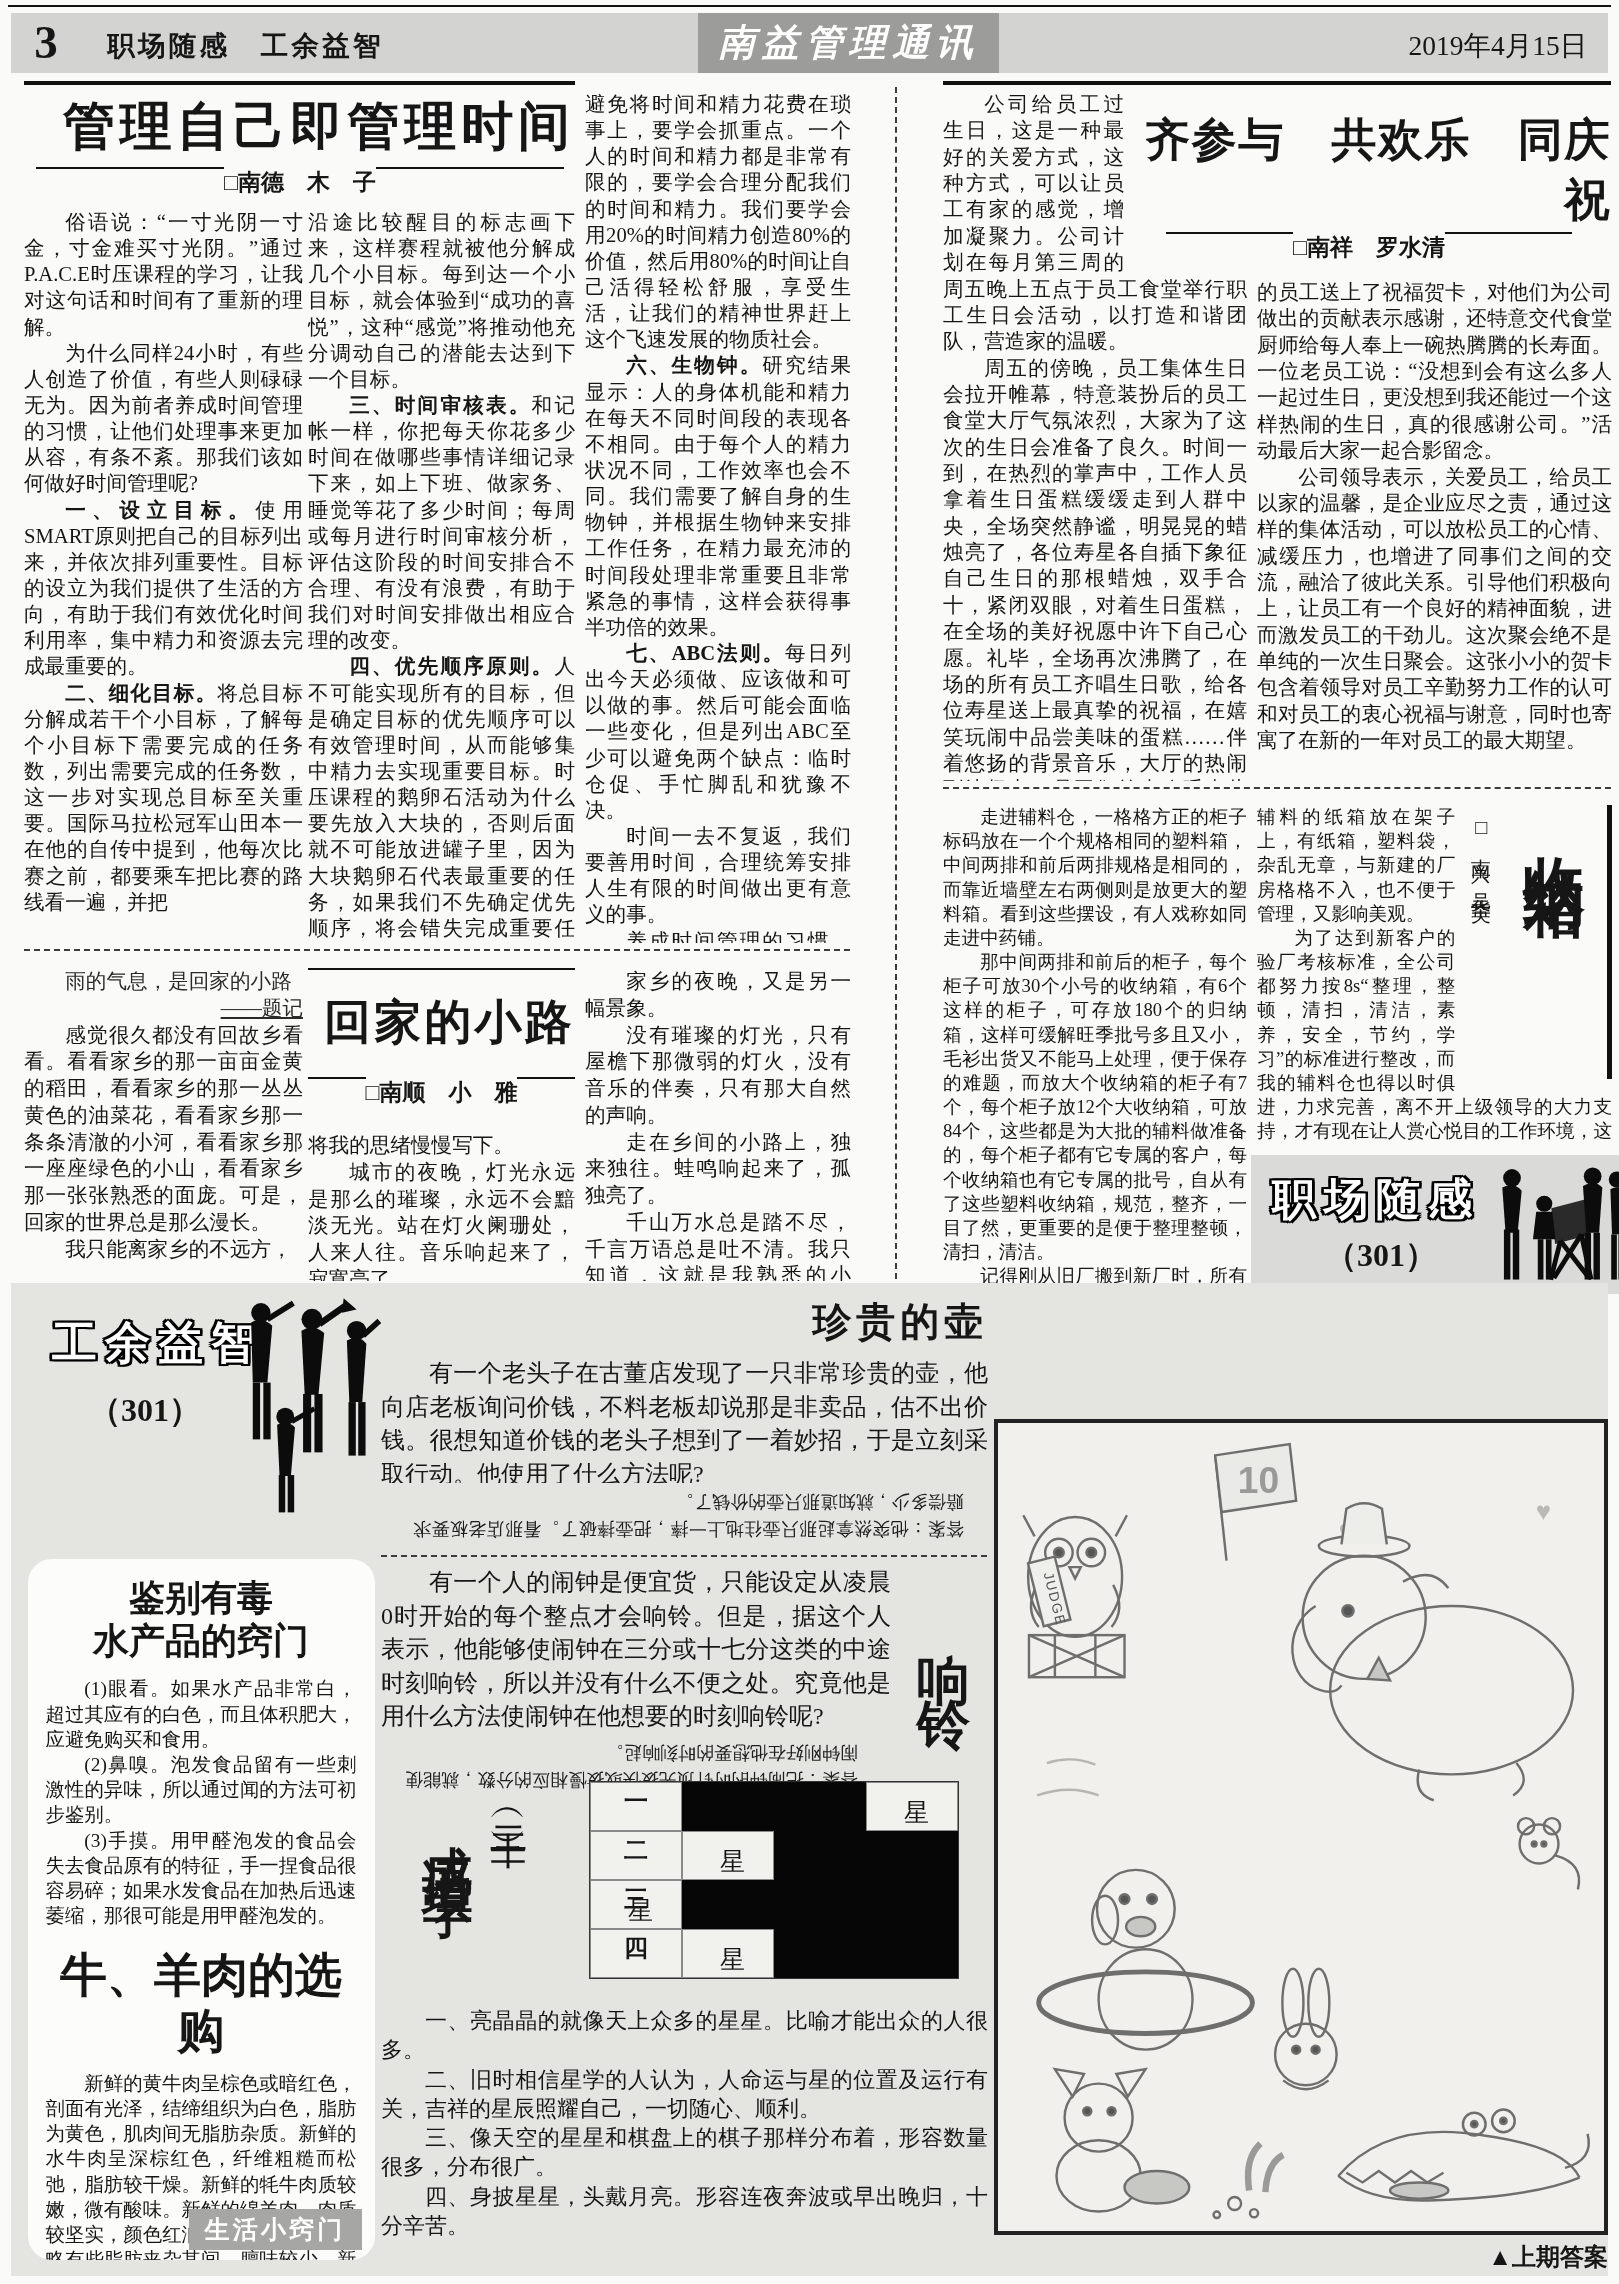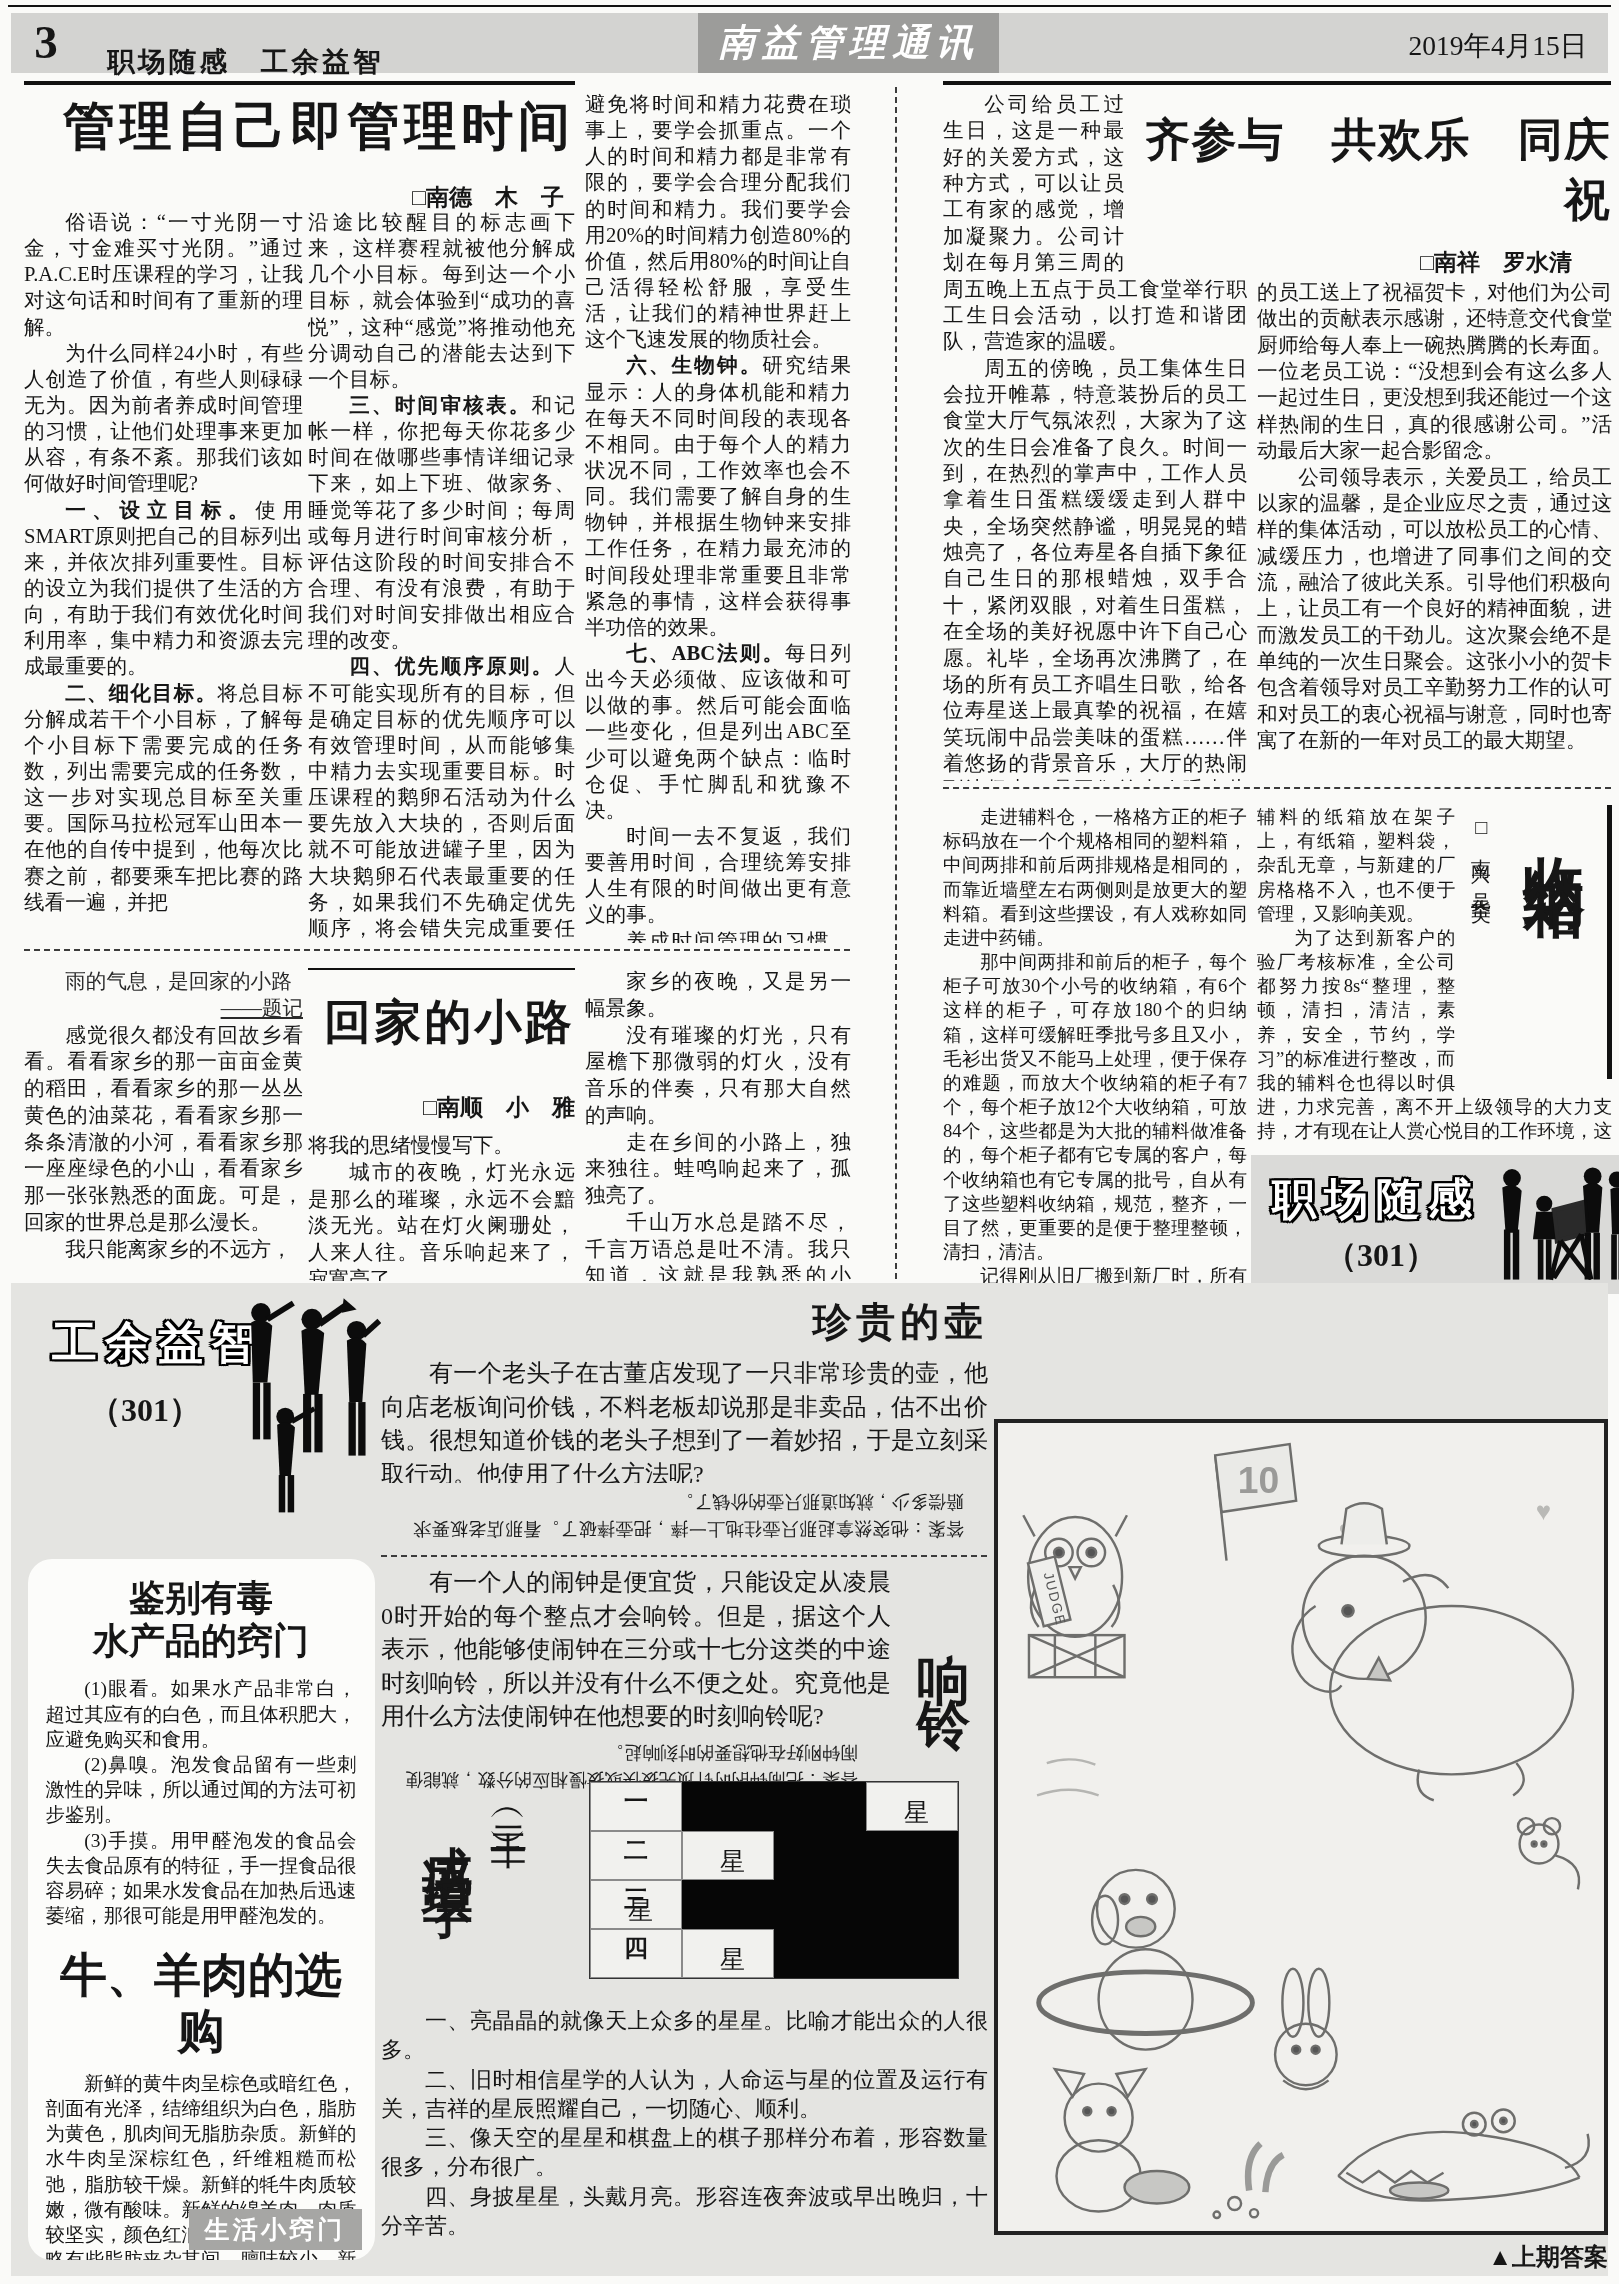--- a/index.html
+++ b/index.html
@@ -4,29 +4,29 @@
 <style>
   html,body{margin:0;padding:0;background:#888;}
   .page{position:relative;width:1619px;height:2284px;background:#fafaf8;
         font-family:"Liberation Serif","DejaVu Serif",serif;color:#161616;overflow:hidden;}
   .abs{position:absolute;}
   
   .top-rule{position:absolute;left:8px;top:4.9px;width:1603px;height:2.4px;background:#111;}
   .header-bar{position:absolute;left:11.3px;top:13px;width:1597px;height:60px;background:#d3d3d1;}
   .page-num{position:absolute;left:23px;top:1.6px;font-size:47px;font-weight:bold;}
   .header-sections{position:absolute;left:96px;top:14.6px;font-size:27.5px;font-weight:bold;letter-spacing:3.2px;
-        font-family:"Liberation Sans","DejaVu Sans",sans-serif;margin-top:16px;}
+        font-family:"Liberation Sans","DejaVu Sans",sans-serif;}
   .masthead{position:absolute;left:687px;top:0;width:301px;height:60px;background:#9c9c9a;
         color:#fff;font-size:37px;font-weight:bold;font-style:italic;letter-spacing:6.5px;
         display:flex;align-items:center;justify-content:center;}
   .header-date{position:absolute;right:21px;top:14.6px;font-size:27.5px;}
   
   .rule{position:absolute;background:#111;height:4px;}
   .art-title{position:absolute;text-align:right;font-weight:bold;}
-  .byline-row{position:absolute;display:flex;align-items:flex-end;gap:13px;flex-direction:column;}
+  .byline-row{position:absolute;display:flex;align-items:flex-start;}
   .bl-line{flex:1;border-top:2.4px solid #111;}
   .byline-row .bl-text{font-size:23px;font-weight:bold;white-space:nowrap;}
   .col{position:absolute;text-align:justify;overflow:hidden;}
   .col p{margin:0;text-indent:2em;}
   .col p.flush{text-indent:0;}
   .a1{font-size:20.6px;line-height:1.27;}
   .a2{font-size:20.6px;line-height:1.28;}
   .bx{font-size:18.6px;line-height:1.3;}
   .rd{font-size:20.6px;line-height:1.3;}
   .dashed-h{position:absolute;border-top:2.4px dashed #3c3c3c;}

